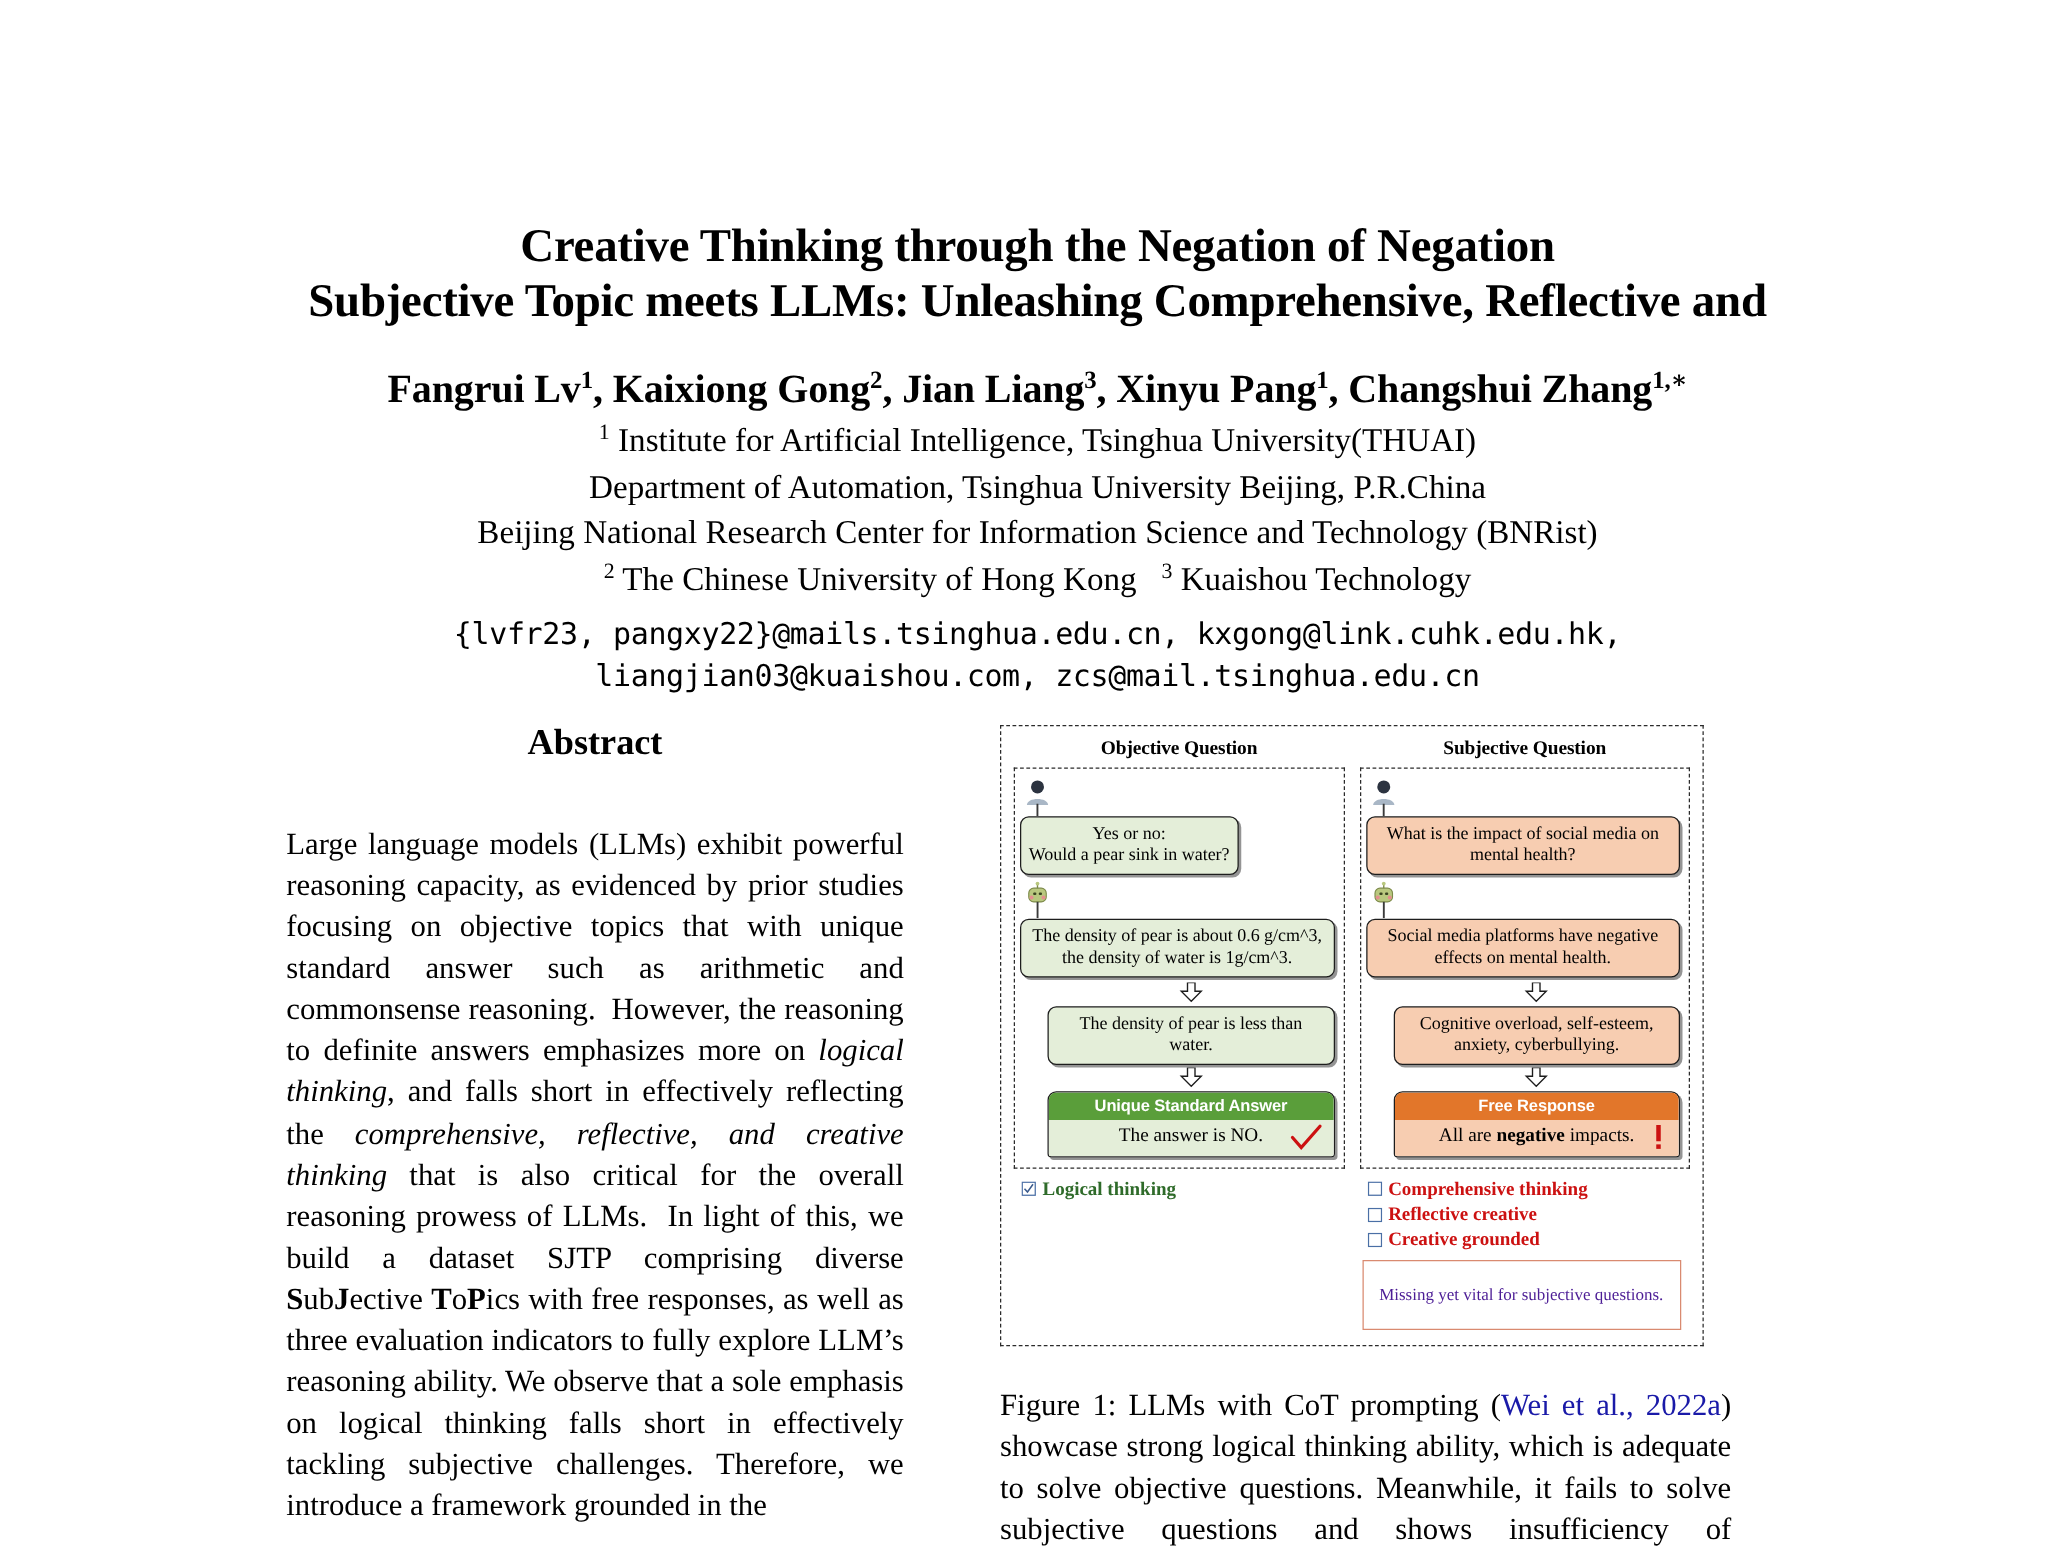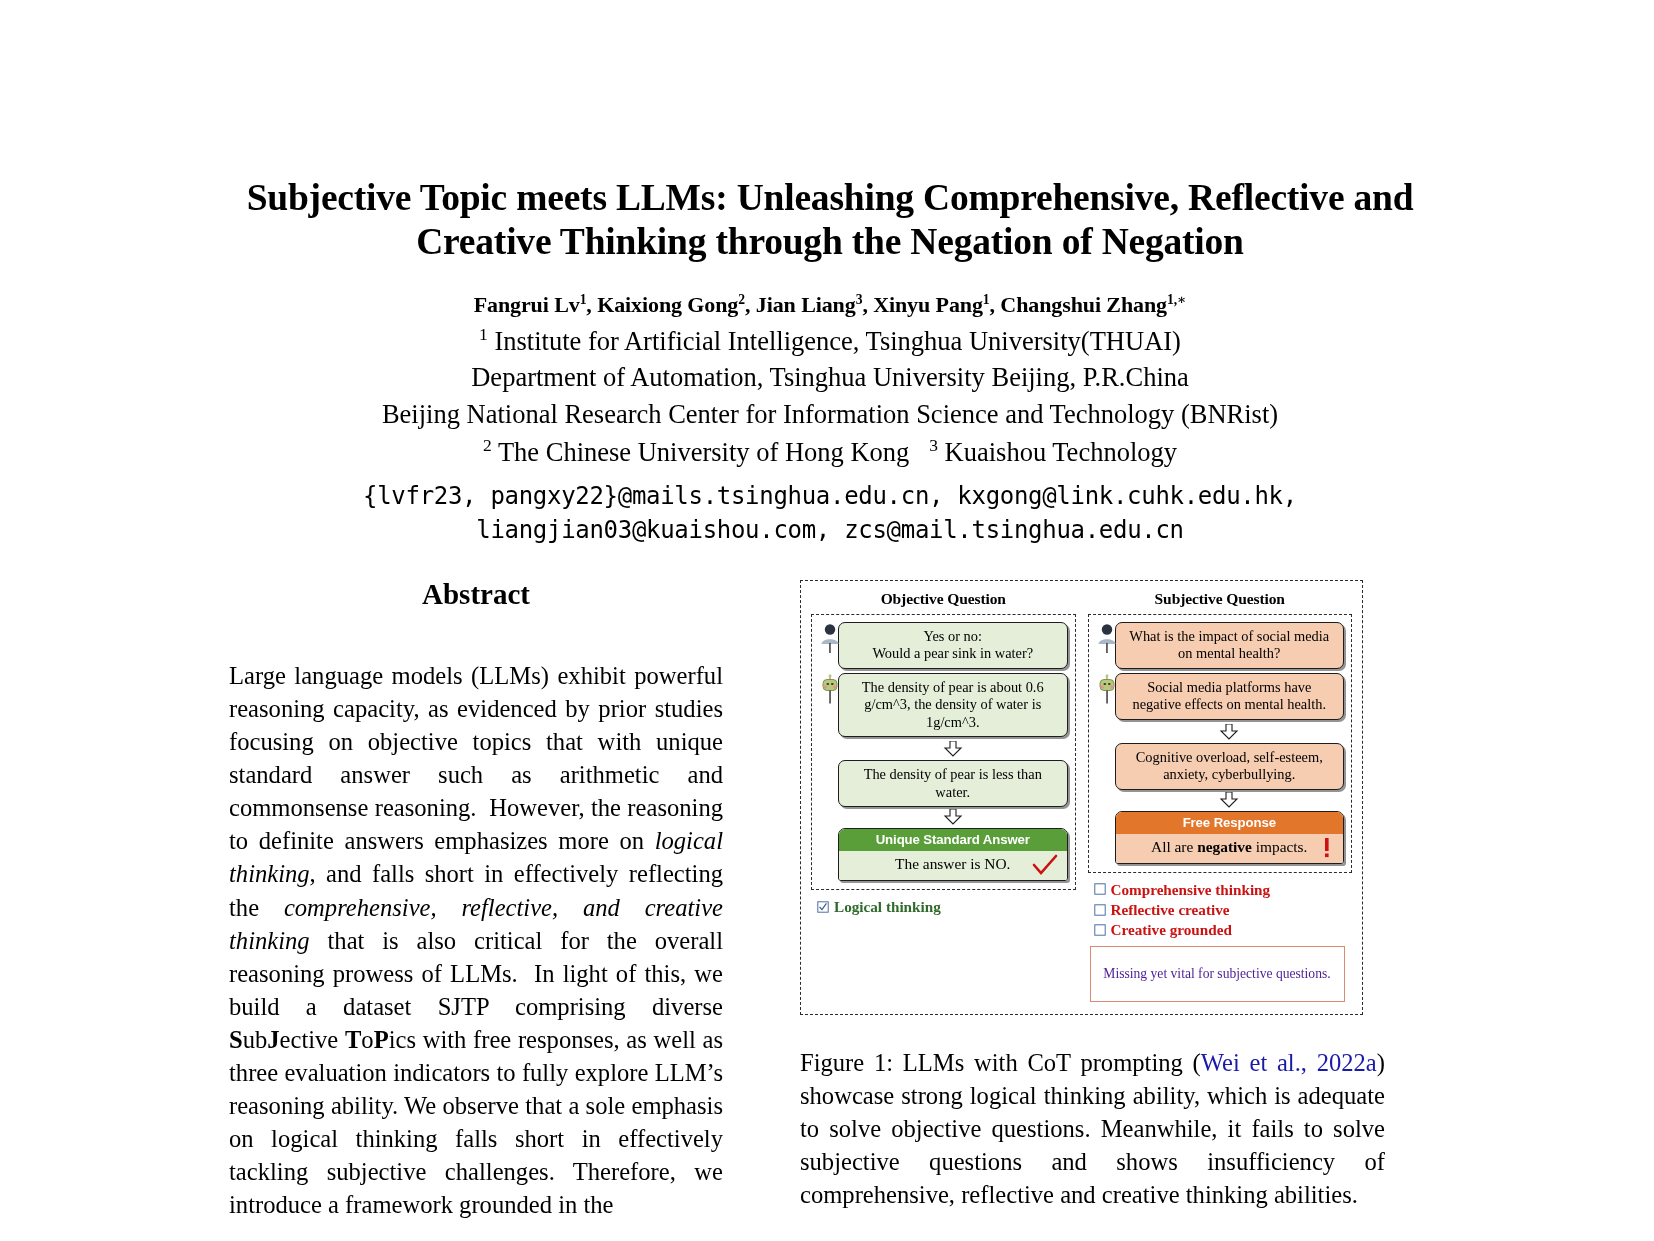--- a/index.html
+++ b/index.html
@@ -31,21 +31,21 @@
     text-align: center;
   }
   .paper-title {
     font-size: 37.5px;
     font-weight: bold;
     line-height: 1.17;
     letter-spacing: -0.2px;
   }
   .authors {
     margin-top: 27px;
-    font-size: 22px;
+    font-size: 32px;
     font-weight: bold;
     letter-spacing: -0.1px;
   }
   .authors sup { font-size: 0.62em; font-weight: bold; }
   .affil {
     font-size: 26.5px;
     line-height: 1.38;
     margin-top: 4px;
   }
   .affil sup { font-size: 0.66em; }
@@ -110,20 +110,21 @@
   .fig-inner-box {
     border: 1.3px dashed #2b2b2b;
     padding: 7px 7px 8px 7px;
     box-sizing: border-box;
   }
 
   .row-with-avatar {
     display: flex;
     align-items: flex-start;
     margin-bottom: 4px;
+    flex-direction: column;
   }
   .avatar {
     width: 22px;
     flex: 0 0 22px;
     position: relative;
     height: 30px;
     margin-top: 1px;
   }
   .avatar svg { display: block; }
 
@@ -235,22 +236,22 @@
   }
   .caption .cite { color: #1a1aa8; }
 </style>
 </head>
 <body>
 
 <div class="page">
 
   <div class="title-block">
     <div class="paper-title">
+      <div>Creative Thinking through the Negation of Negation</div>
       <div>Subjective Topic meets LLMs: Unleashing Comprehensive, Reflective and</div>
-      <div>Creative Thinking through the Negation of Negation</div>
     </div>
 
     <div class="authors">
       Fangrui Lv<sup>1</sup>, Kaixiong Gong<sup>2</sup>, Jian Liang<sup>3</sup>, Xinyu Pang<sup>1</sup>, Changshui Zhang<sup>1,∗</sup>
     </div>
 
     <div class="affil">
       <div><sup>1</sup> Institute for Artificial Intelligence, Tsinghua University(THUAI)</div>
       <div>Department of Automation, Tsinghua University Beijing, P.R.China</div>
       <div>Beijing National Research Center for Information Science and Technology (BNRist)</div>

